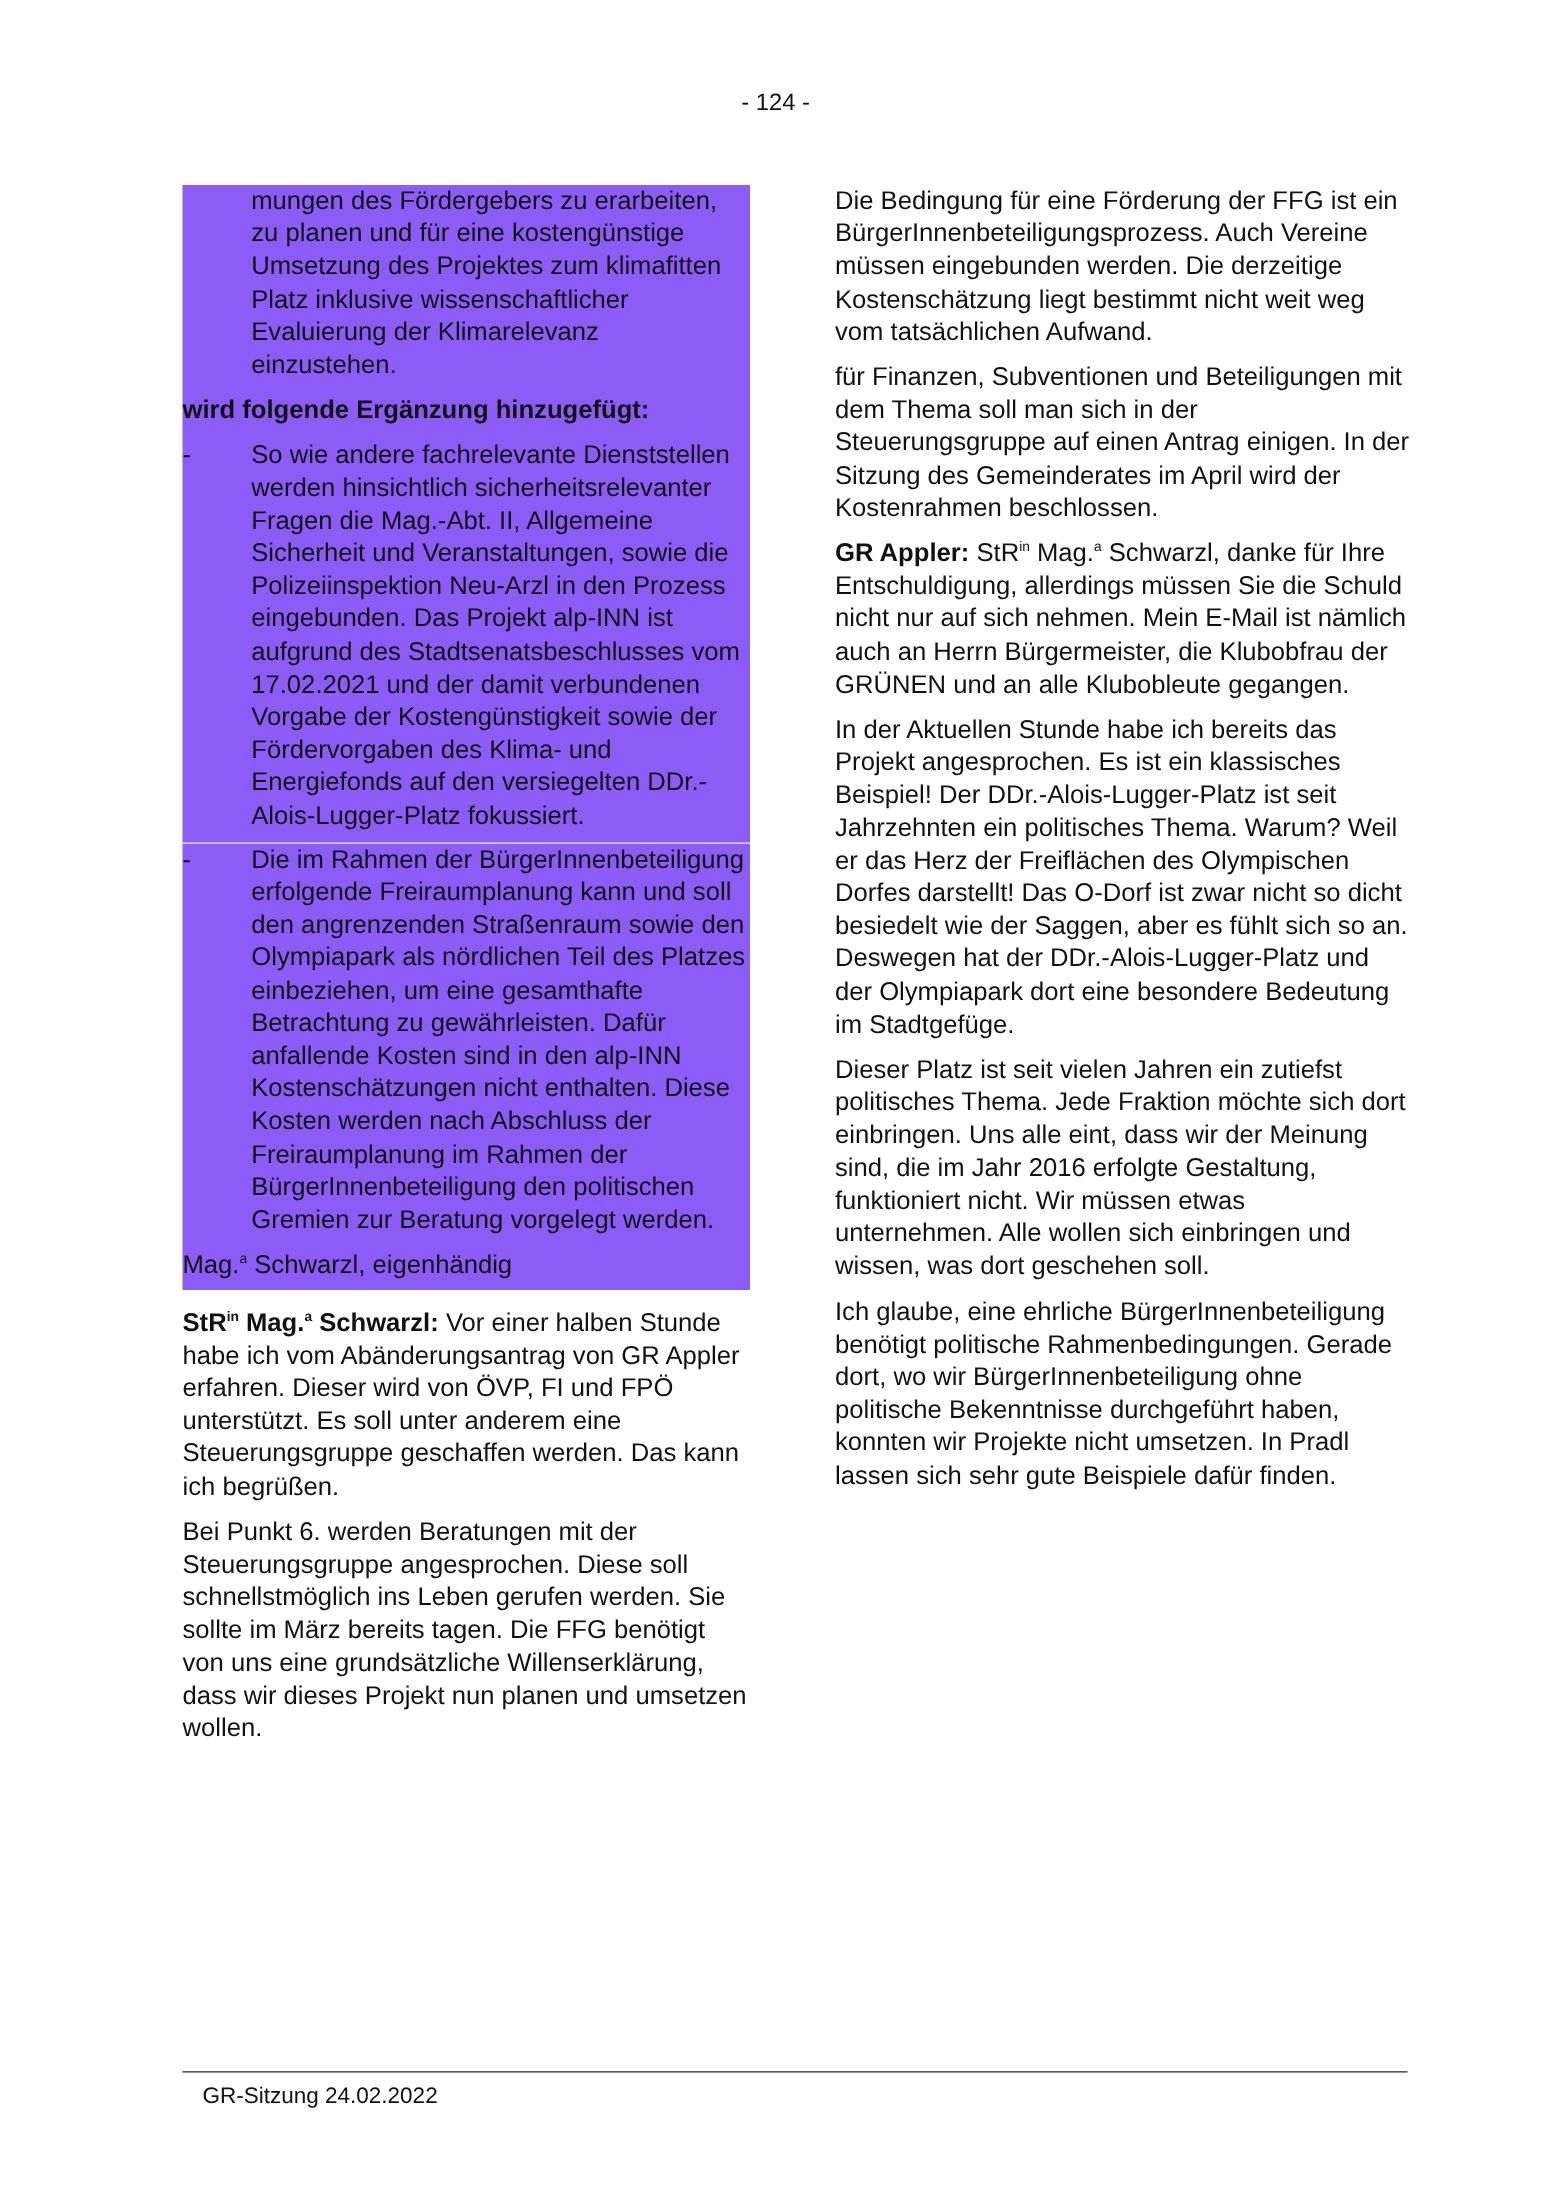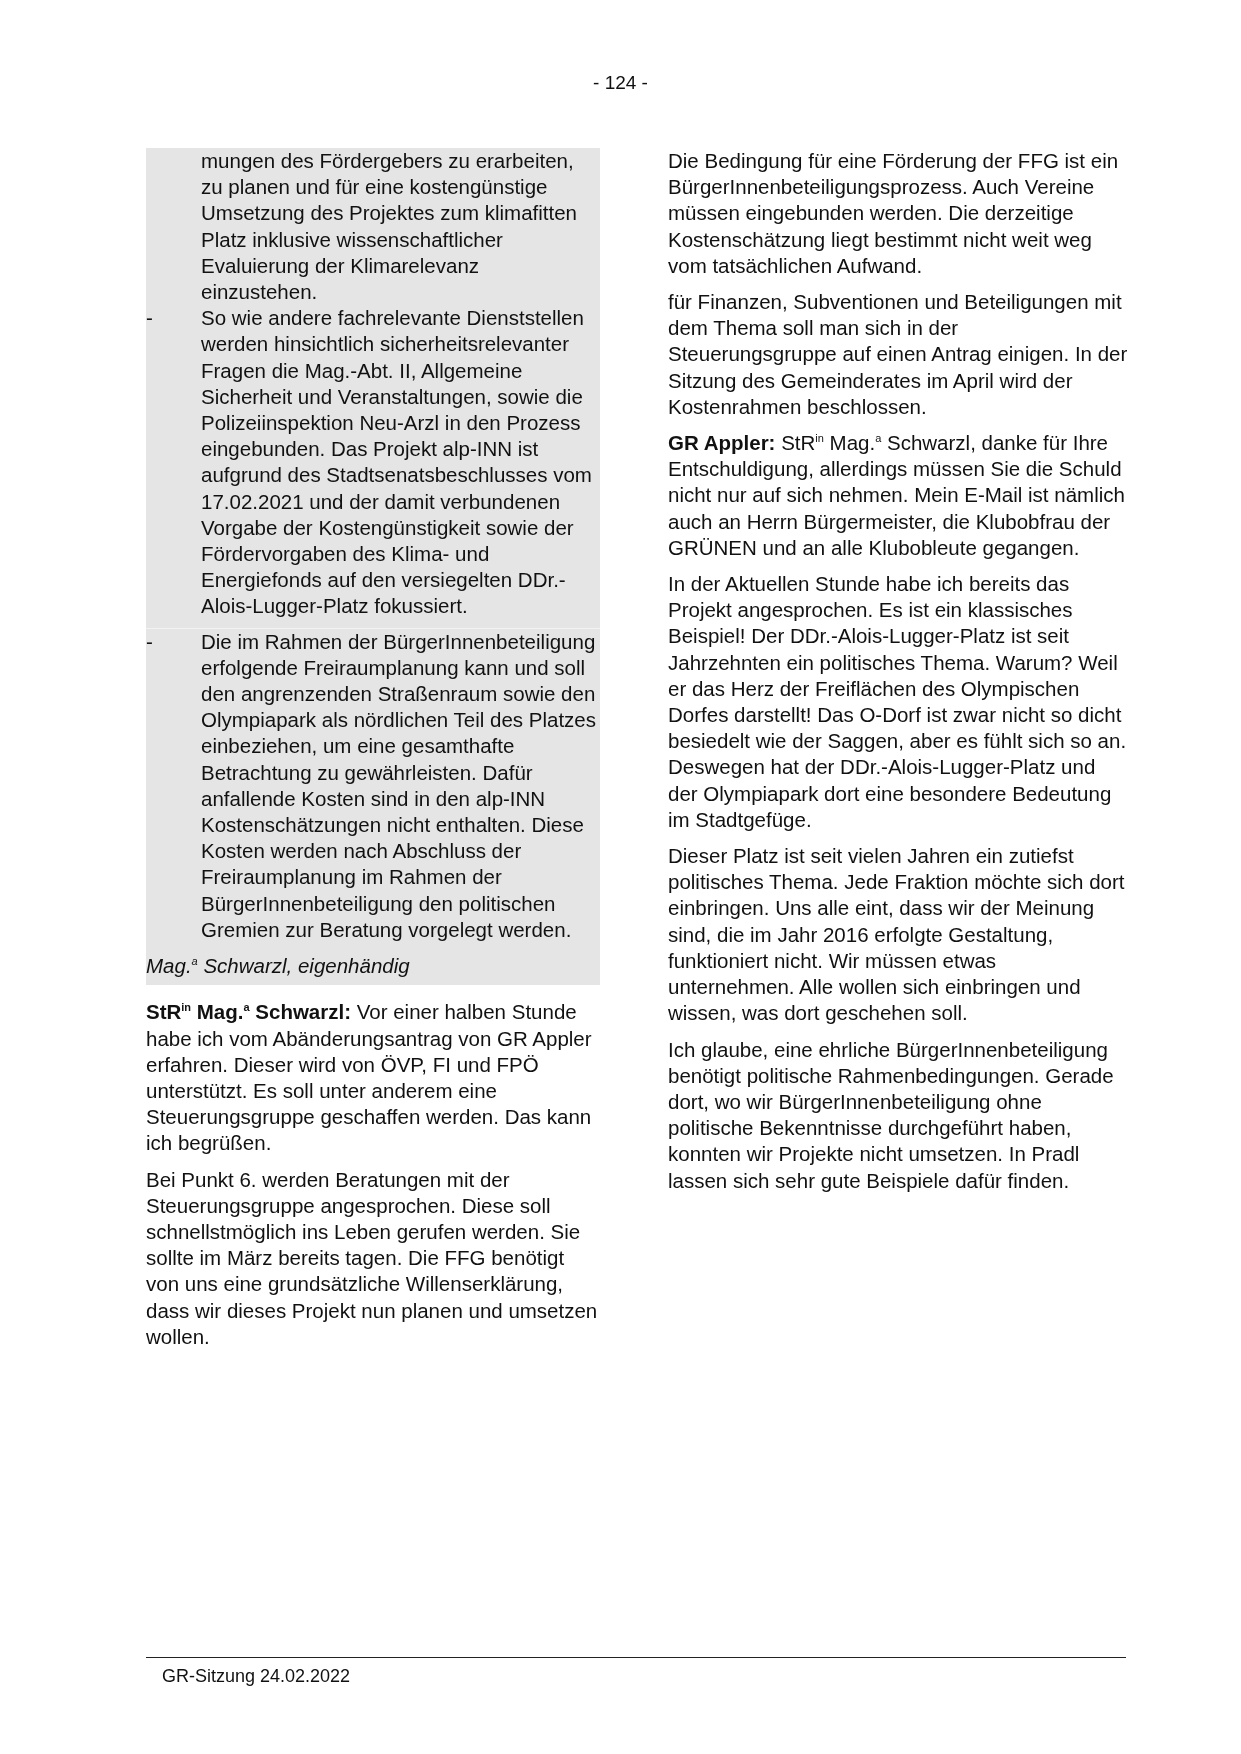--- a/index.html
+++ b/index.html
@@ -9,49 +9,50 @@
   }
   .page-number {
     position: absolute; top: 72px; left: 0; width: 1241px; text-align: center;
     font-size: 19px;
   }
   .col {
     position: absolute; top: 148px; font-size: 20.5px; line-height: 26.2px;
   }
   .col-left { left: 146px; width: 454px; }
   .col-right { left: 668px; width: 460px; }
-  .gray { background: #e5e5e5; }
+  .gray { background: #8b5cf6; }
   .gray-block { padding: 0 0 2px 0; }
   .indent { padding-left: 55px; }
   .item { position: relative; padding-left: 55px; margin-top: 0; }
   .item .dash { position: absolute; left: 0; top: 0; }
   .item + .item { border-top: 1px solid #f2f2f2; }
   p { margin: 0 0 10px 0; }
   .gray p { margin: 0; }
   .heading-bold { font-weight: bold; margin: 10px 0 10px 0 !important; }
-  .sig { padding-top: 10px; padding-bottom: 4px; font-style: italic; }
+  .sig { padding-top: 10px; padding-bottom: 4px; }
   .speaker { font-weight: bold; }
   sup { font-size: 11px; vertical-align: 8px; line-height: 0; }
   .after-gray { margin-top: 14px; }
   .footer-rule {
     position: absolute; left: 146px; width: 980px; top: 1657px; height: 0;
     border-top: 1.5px solid #222222;
   }
   .footer-text {
     position: absolute; left: 162px; top: 1666px; font-size: 18px;
   }
 </style>
 </head>
 <body>
 
 <div class="page-number">- 124 -</div>
 
 <div class="col col-left">
   <div class="gray gray-block">
     <p class="indent" style="text-align:left;">mungen des Fördergebers zu erarbeiten, zu planen und für eine kostengünstige Umsetzung des Projektes zum klimafitten Platz inklusive wissenschaftlicher Evaluierung der Klimarelevanz einzustehen.</p>
+    <p class="heading-bold">wird folgende Ergänzung hinzugefügt:</p>
     <div class="item">
       <span class="dash">-</span>
       <p>So wie andere fachrelevante Dienststellen werden hinsichtlich sicherheitsrelevanter Fragen die Mag.-Abt. II, Allgemeine Sicherheit und Veranstaltungen, sowie die Polizeiinspektion Neu-Arzl in den Prozess eingebunden. Das Projekt alp-INN ist aufgrund des Stadtsenatsbeschlusses vom 17.02.2021 und der damit verbundenen Vorgabe der Kostengünstigkeit sowie der Fördervorgaben des Klima- und Energiefonds auf den versiegelten DDr.-Alois-Lugger-Platz fokussiert.</p>
     </div>
     <div class="item" style="margin-top:8px;">
       <span class="dash">-</span>
       <p>Die im Rahmen der BürgerInnenbeteiligung erfolgende Freiraumplanung kann und soll den angrenzenden Straßenraum sowie den Olympiapark als nördlichen Teil des Platzes einbeziehen, um eine gesamthafte Betrachtung zu gewährleisten. Dafür anfallende Kosten sind in den alp-INN Kostenschätzungen nicht enthalten. Diese Kosten werden nach Abschluss der Freiraumplanung im Rahmen der BürgerInnenbeteiligung den politischen Gremien zur Beratung vorgelegt werden.</p>
     </div>
     <div class="sig">
       <span>Mag.</span><sup>a</sup><span> Schwarzl, eigenhändig</span>

